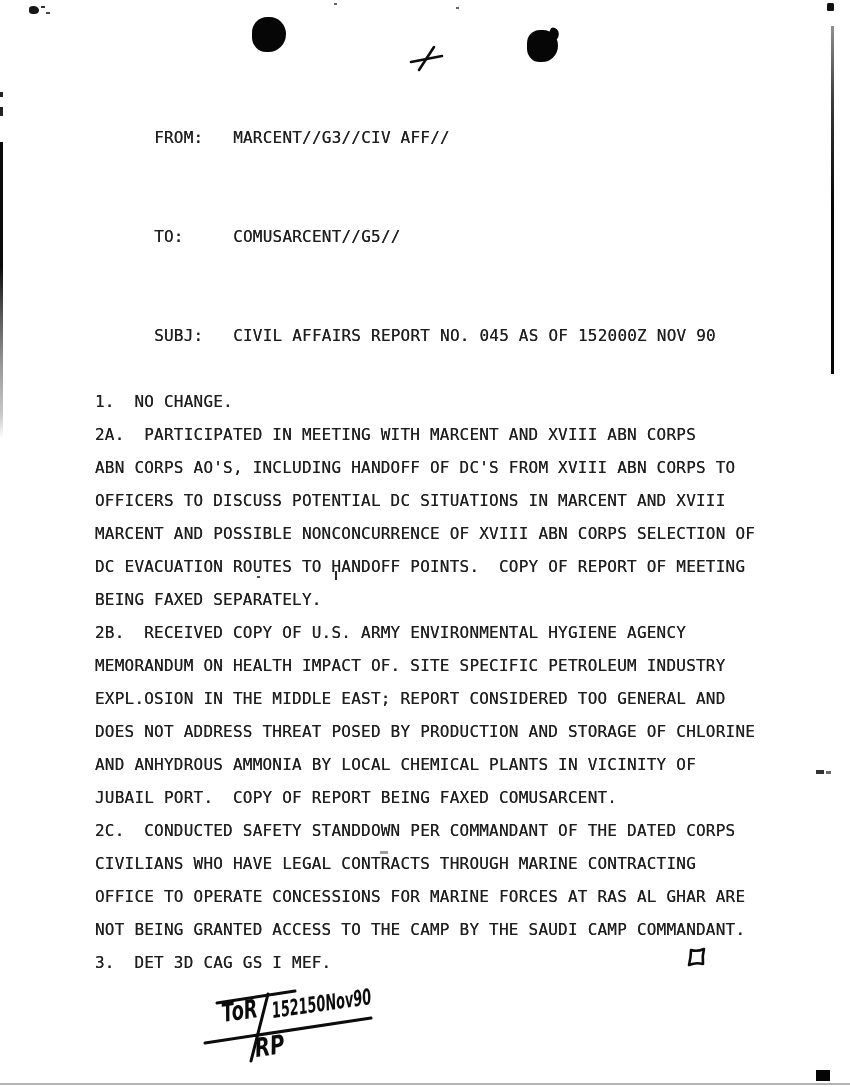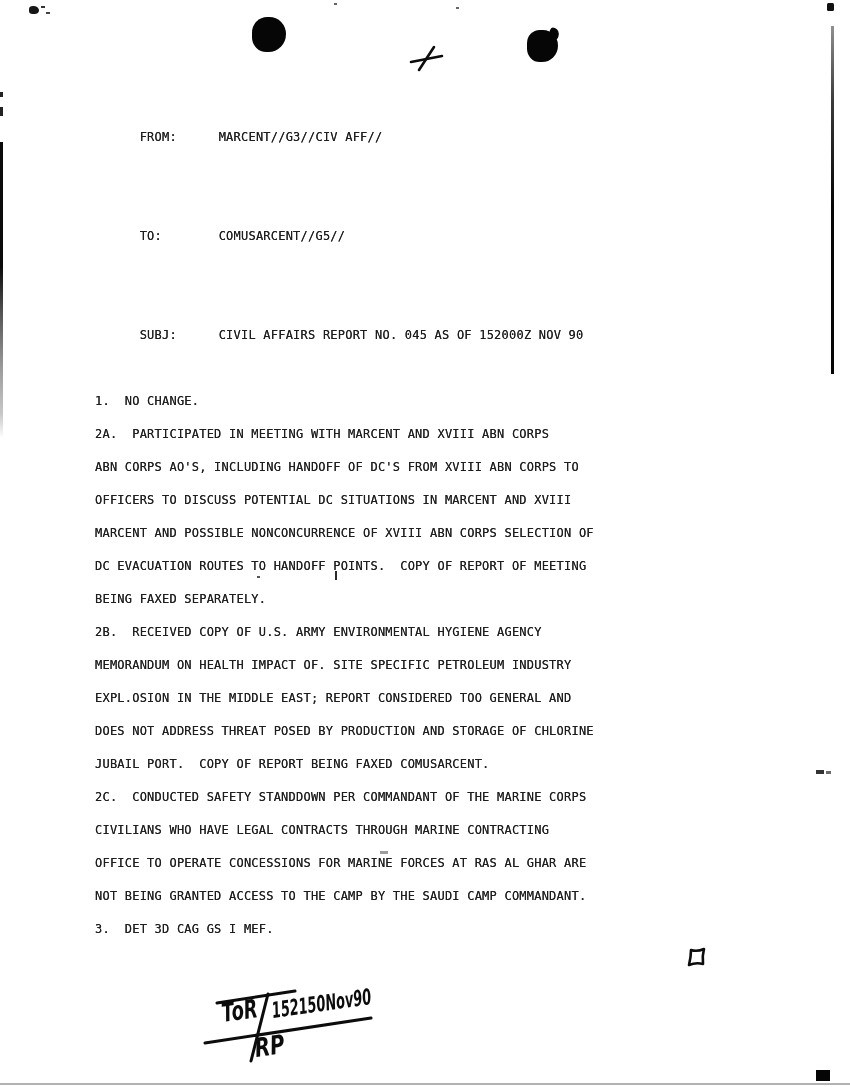--- a/index.html
+++ b/index.html
@@ -10,21 +10,21 @@
     background: #ffffff;
     overflow: hidden;
     font-family: "DejaVu Sans Mono", monospace;
   }
   
   .doc-text {
     position: absolute;
     left: 95px;
     top: 88px;
     width: 700px;
-    font-size: 12px;
+    font-size: 16px;
     line-height: 33px;
     letter-spacing: 0.22px;
     color: #1e1e1e;
     text-shadow: 0 0 0.5px #3a3a3a;
   }
   .hline { white-space: pre; }
   .hline .lab { display: inline-block; width: 79px; white-space: pre; }
   .bline { white-space: pre; }
   
   .artifact { position: absolute; }
@@ -112,22 +112,23 @@
     <div class="bline">2A.  PARTICIPATED IN MEETING WITH MARCENT AND XVIII ABN CORPS</div>
     <div class="bline">ABN CORPS AO'S, INCLUDING HANDOFF OF DC'S FROM XVIII ABN CORPS TO</div>
     <div class="bline">OFFICERS TO DISCUSS POTENTIAL DC SITUATIONS IN MARCENT AND XVIII</div>
     <div class="bline">MARCENT AND POSSIBLE NONCONCURRENCE OF XVIII ABN CORPS SELECTION OF</div>
     <div class="bline">DC EVACUATION ROUTES TO HANDOFF POINTS.  COPY OF REPORT OF MEETING</div>
     <div class="bline">BEING FAXED SEPARATELY.</div>
     <div class="bline">2B.  RECEIVED COPY OF U.S. ARMY ENVIRONMENTAL HYGIENE AGENCY</div>
     <div class="bline">MEMORANDUM ON HEALTH IMPACT OF. SITE SPECIFIC PETROLEUM INDUSTRY</div>
     <div class="bline">EXPL.OSION IN THE MIDDLE EAST; REPORT CONSIDERED TOO GENERAL AND</div>
     <div class="bline">DOES NOT ADDRESS THREAT POSED BY PRODUCTION AND STORAGE OF CHLORINE</div>
+    <div class="bline">AND ANHYDROUS AMMONIA BY LOCAL CHEMICAL PLANTS IN VICINITY OF</div>
     <div class="bline">JUBAIL PORT.  COPY OF REPORT BEING FAXED COMUSARCENT.</div>
-    <div class="bline">2C.  CONDUCTED SAFETY STANDDOWN PER COMMANDANT OF THE MARINE CORPS</div>
+    <div class="bline">2C.  CONDUCTED SAFETY STANDDOWN PER COMMANDANT OF THE DATED CORPS</div>
     <div class="bline">CIVILIANS WHO HAVE LEGAL CONTRACTS THROUGH MARINE CONTRACTING</div>
     <div class="bline">OFFICE TO OPERATE CONCESSIONS FOR MARINE FORCES AT RAS AL GHAR ARE</div>
     <div class="bline">NOT BEING GRANTED ACCESS TO THE CAMP BY THE SAUDI CAMP COMMANDANT.</div>
     <div class="bline">3.  DET 3D CAG GS I MEF.</div>
   </div>
 
   <svg class="hand-svg" style="left:685px; top:944px;" width="26" height="28" viewBox="0 0 26 28">
     <path class="hand-stroke" stroke-width="2.6" stroke-linejoin="round" d="M6 6 Q12 8 19 5 Q17 12 18 20 Q11 18 4 21 Q6 13 6 6 Z"></path>
   </svg>
 

